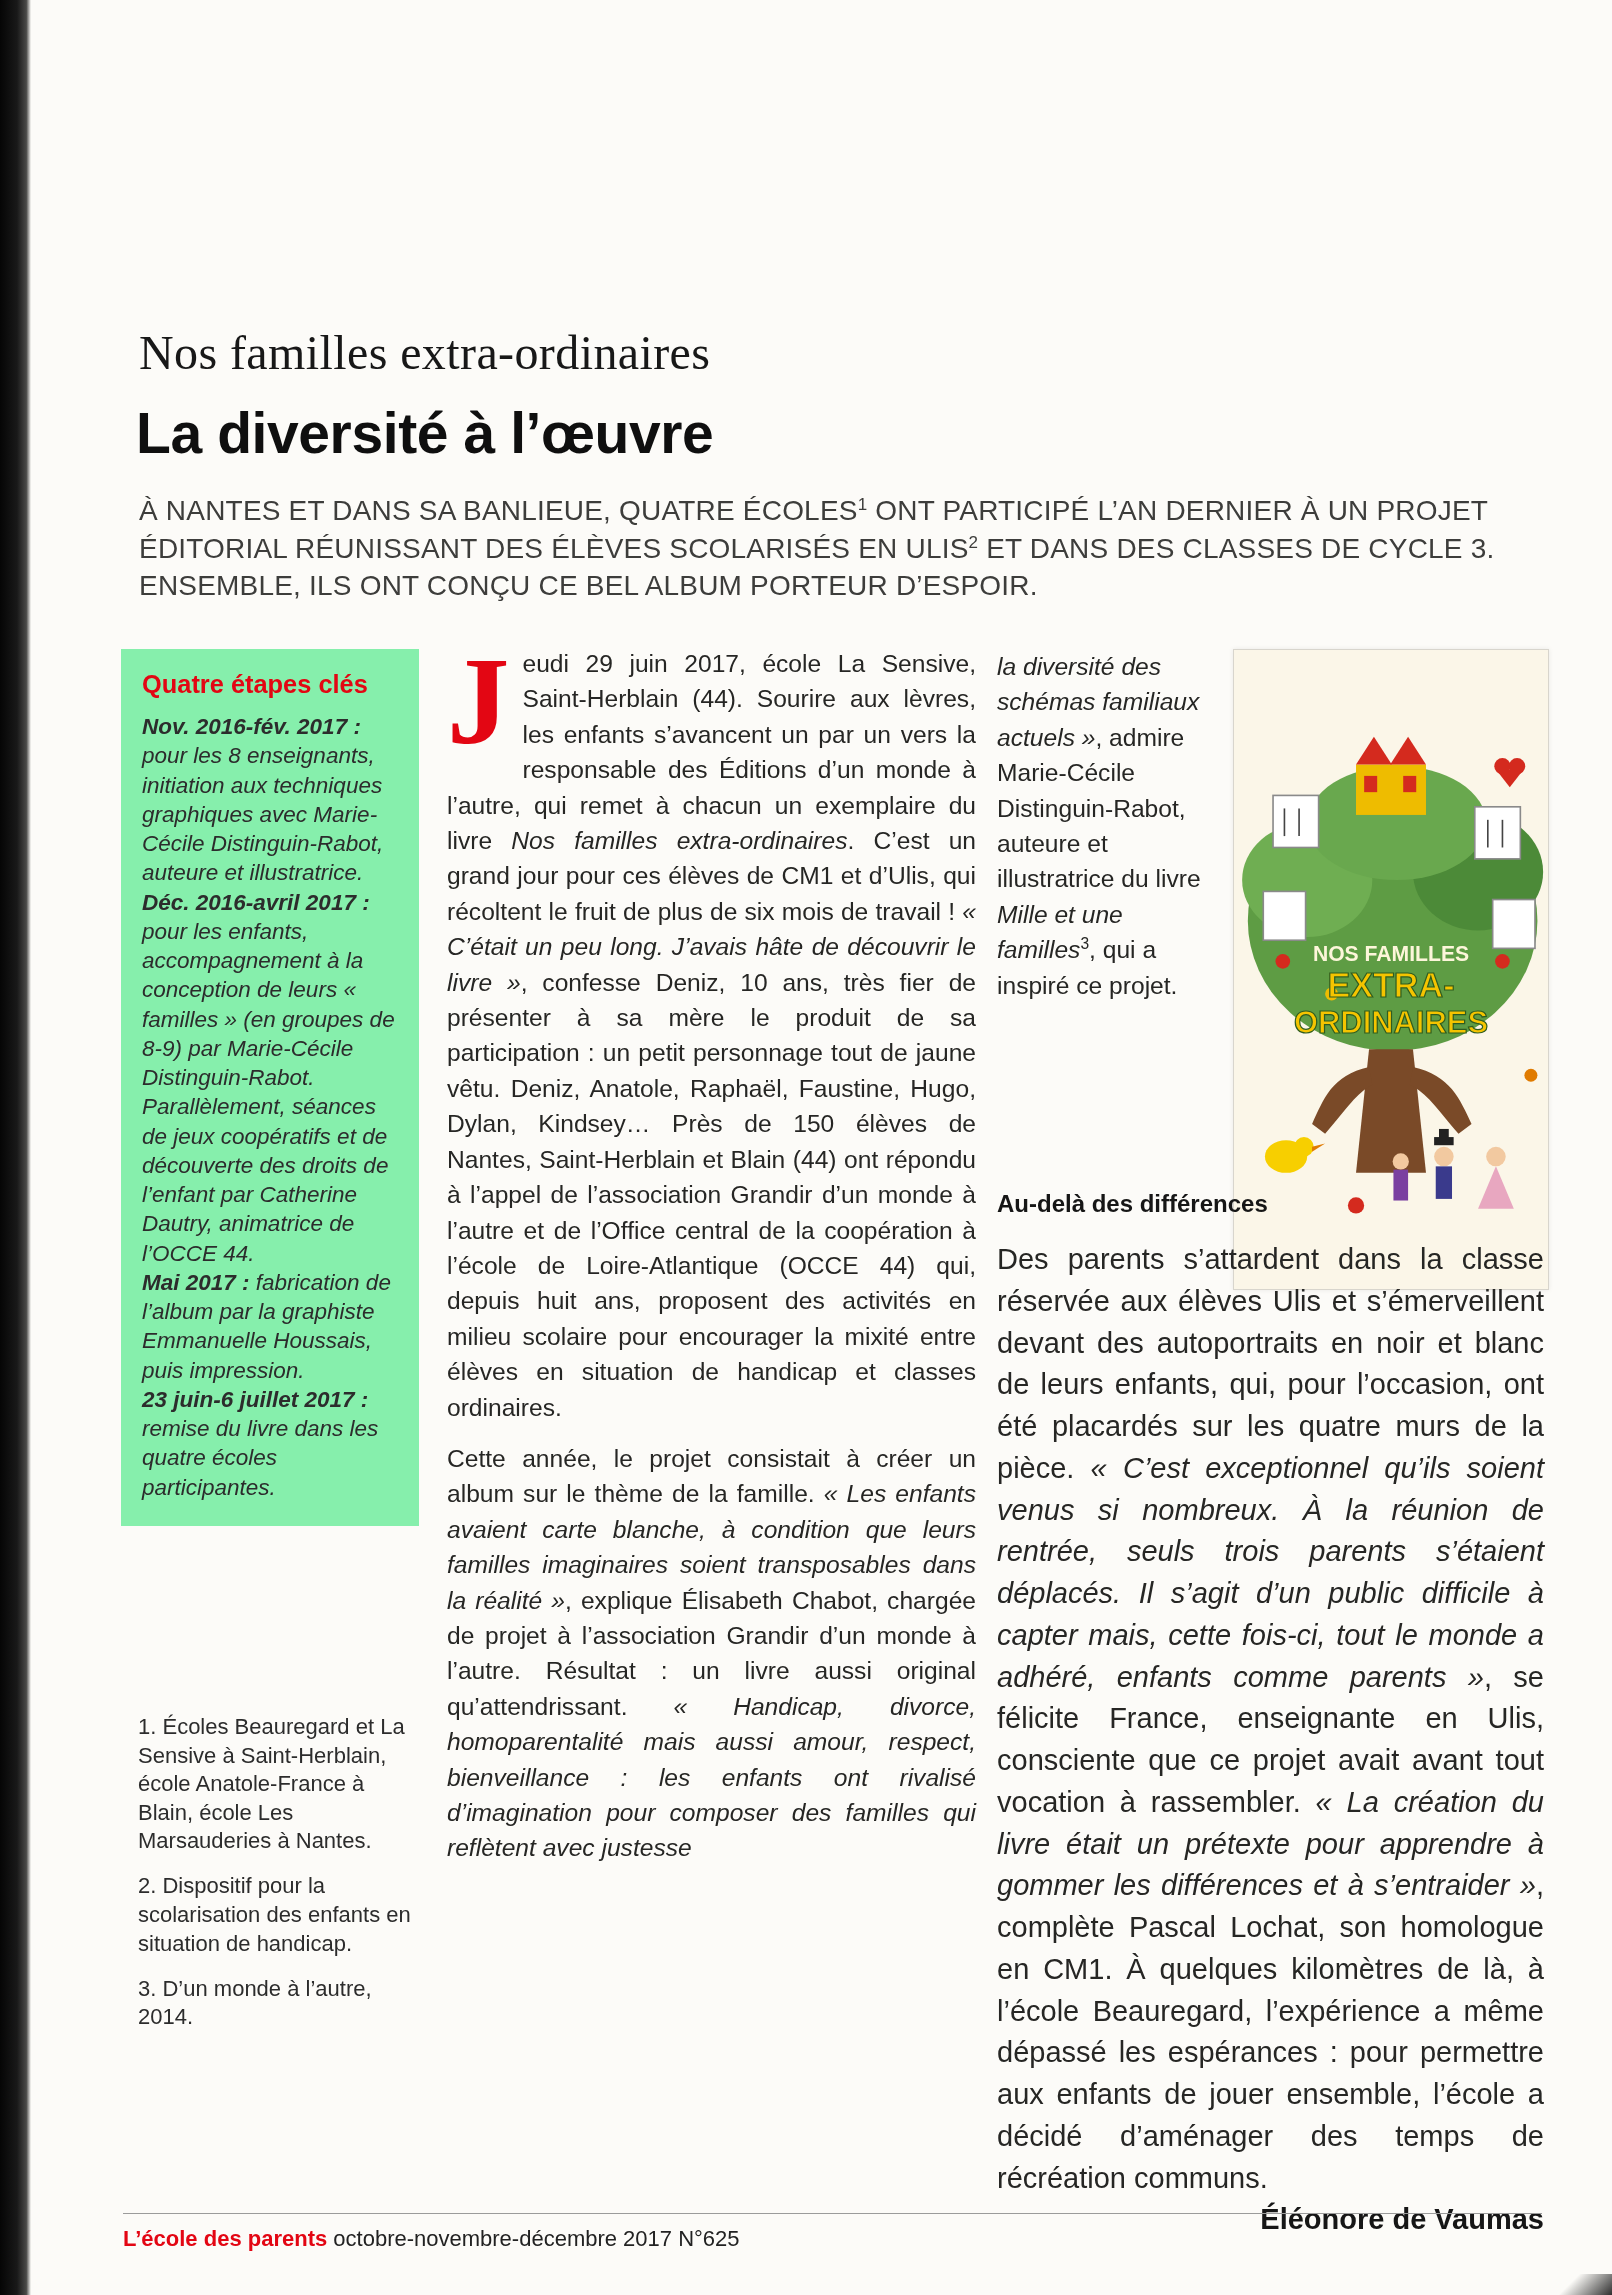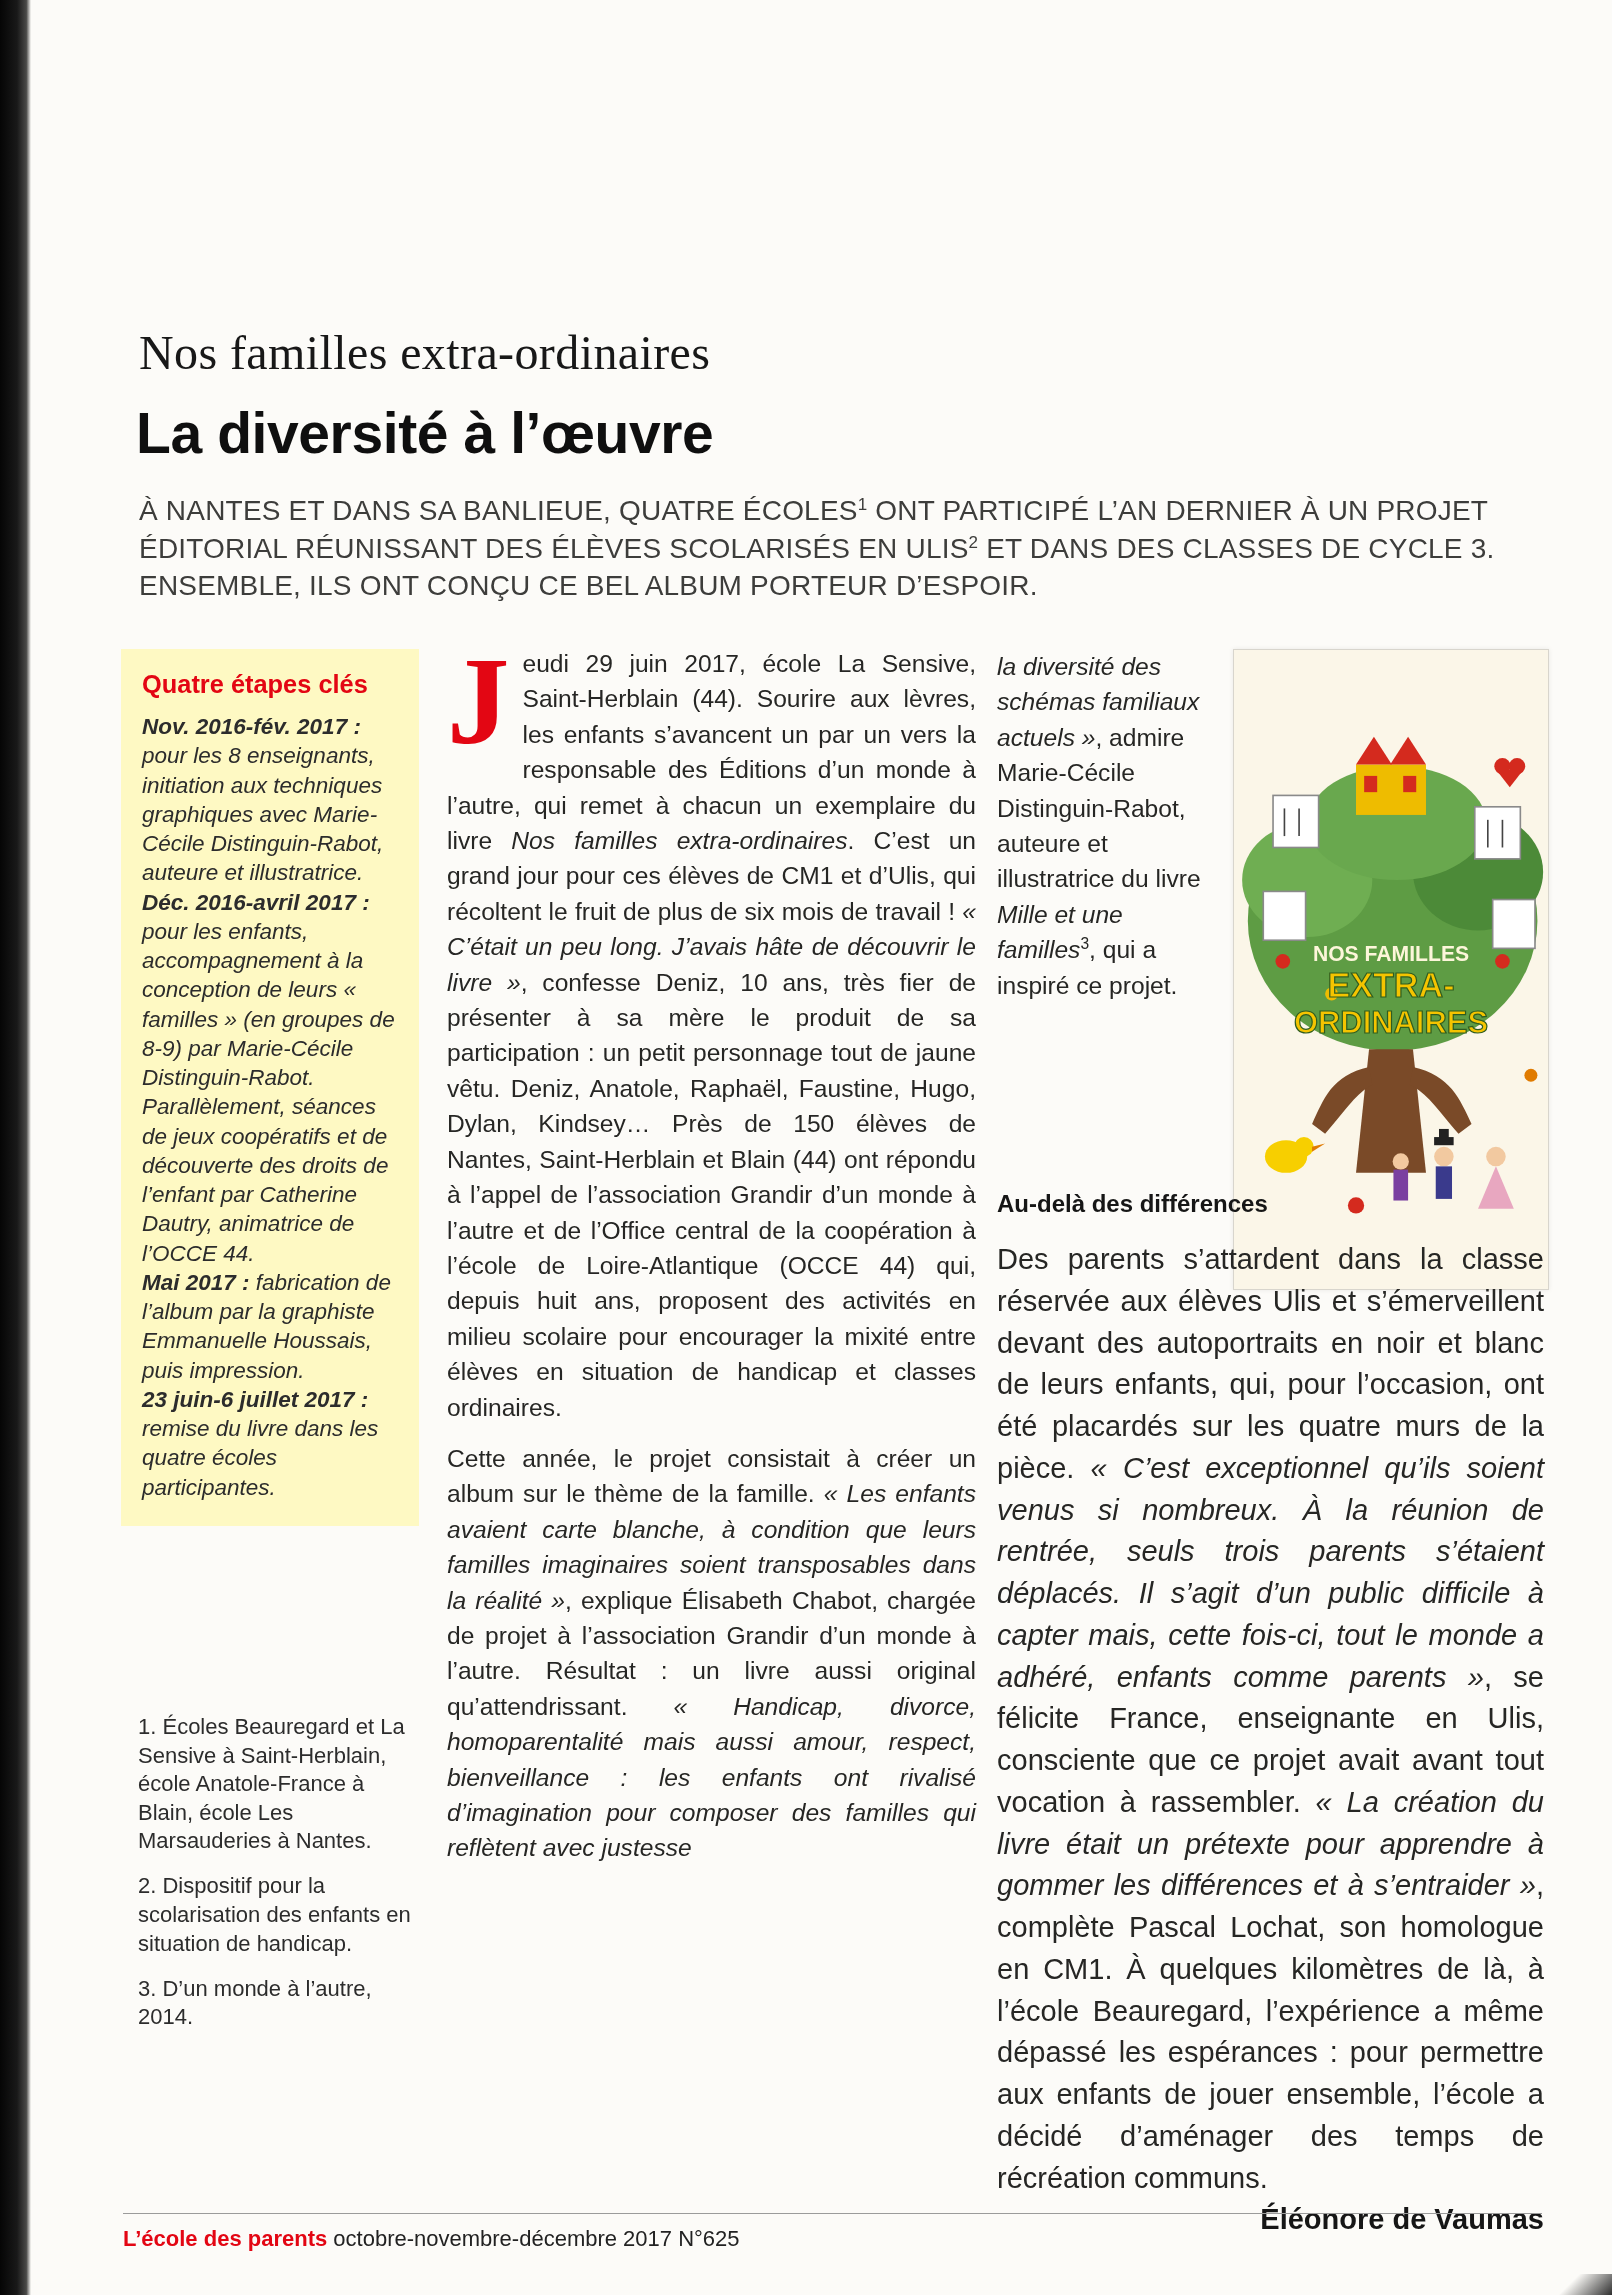--- a/index.html
+++ b/index.html
@@ -28,21 +28,21 @@
   
   .title-kicker { position:absolute; left:139px; top:325px; font-family:"Liberation Serif", serif;
     font-size:48px; font-weight:400; color:#181818; letter-spacing:0.4px; }
   .title-main { position:absolute; left:136px; top:392px; font-size:57px; font-weight:bold; color:#0f0f0f; letter-spacing:-0.4px;margin-top:8px; }
   .standfirst { position:absolute; left:139px; top:492px; width:1401px;
     font-size:28px; line-height:1.34; color:#3d3d3b; letter-spacing:0.2px; }
   .standfirst sup { font-size:17px; }
 
   
   .sidebar-box { position:absolute; left:121px; top:649px; width:298px;
-    background:#fef9c3; padding:21px 21px 24.6px 21px; }
+    background:#86efac; padding:21px 21px 24.6px 21px; }
   .sidebar-title { color:#e30613; font-size:25.4px; font-weight:bold; margin-bottom:13px; }
   .sidebar-step { font-style:italic; font-size:22.5px; line-height:1.3; color:#2c2c2c; }
   .sidebar-step b { font-weight:bold; }
 
   .footnotes { position:absolute; left:138px; top:1713px; width:275px; font-size:22px; line-height:1.3; color:#2c2c2c; }
   .footnote { margin-bottom:16.4px; }
 
   
   .col-main { position:absolute; left:447px; top:646px; width:529px;
     font-size:24.6px; line-height:1.44; text-align:justify; color:#262624; }

